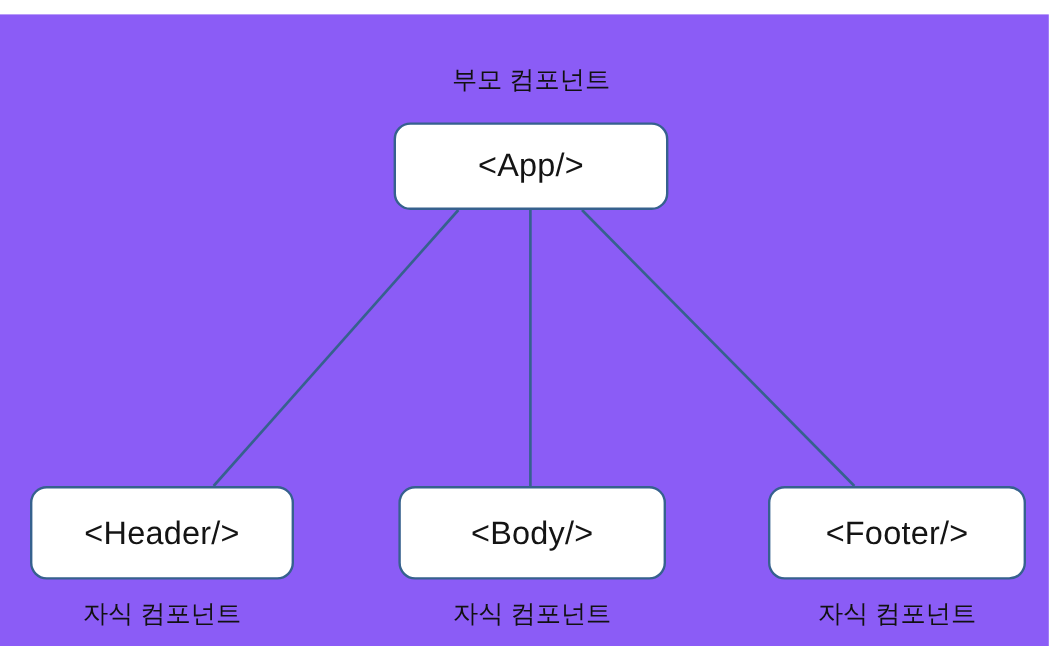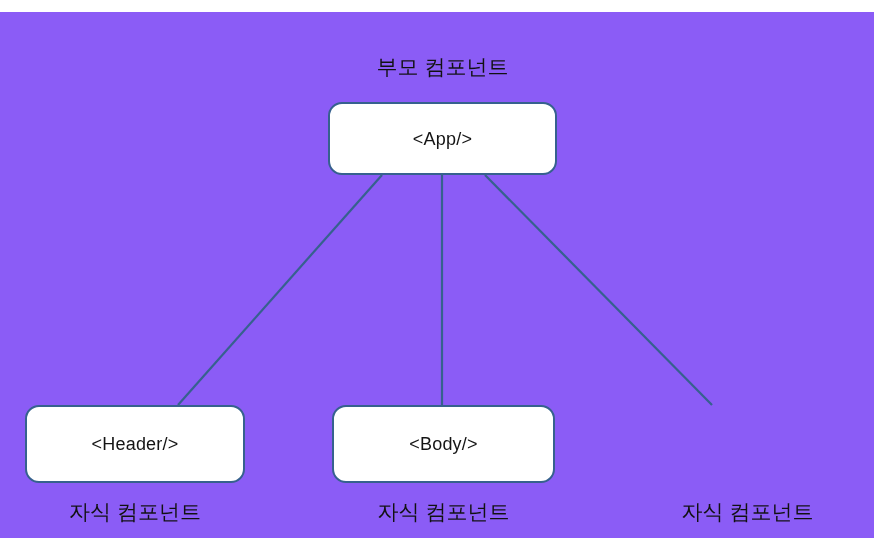--- a/index.html
+++ b/index.html
@@ -31,21 +31,21 @@
     box-sizing: border-box;
     border: 2px solid #36618e;
     border-radius: 14px;
     background: #ffffff;
     display: flex;
     align-items: center;
     justify-content: center;
     z-index: 2;
   }
   .node-label {
-    font-size: 18px;
+    font-size: 27px;
     color: #141414;
     letter-spacing: 0.2px;
     white-space: nowrap;
     line-height: 1;
   }
   .caption {
     position: absolute;
     font-size: 21px;
     color: #111111;
     white-space: nowrap;
@@ -82,20 +82,23 @@
   </div>
 
   <div class="node-box" id="node-body">
     <span class="node-label">&lt;Body/&gt;</span>
   </div>
 
   <div class="node-box" id="node-header">
     <span class="node-label">&lt;Header/&gt;</span>
   </div>
 
+  <div class="node-box" id="node-footer">
+    <span class="node-label">&lt;Footer/&gt;</span>
+  </div>
 
   <div class="caption" id="caption-header">자식 컴포넌트</div>
 
   <div class="caption" id="caption-body">자식 컴포넌트</div>
 
   <div class="caption" id="caption-footer">자식 컴포넌트</div>
 
 </div>
 
 </body></html>

